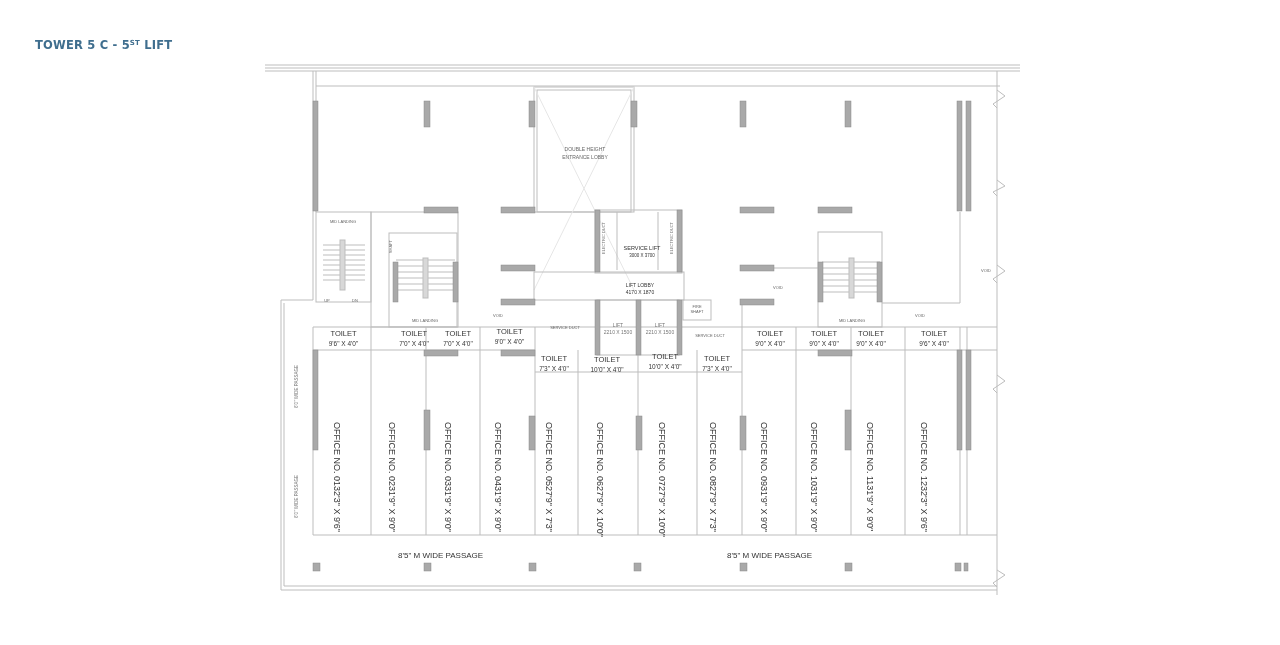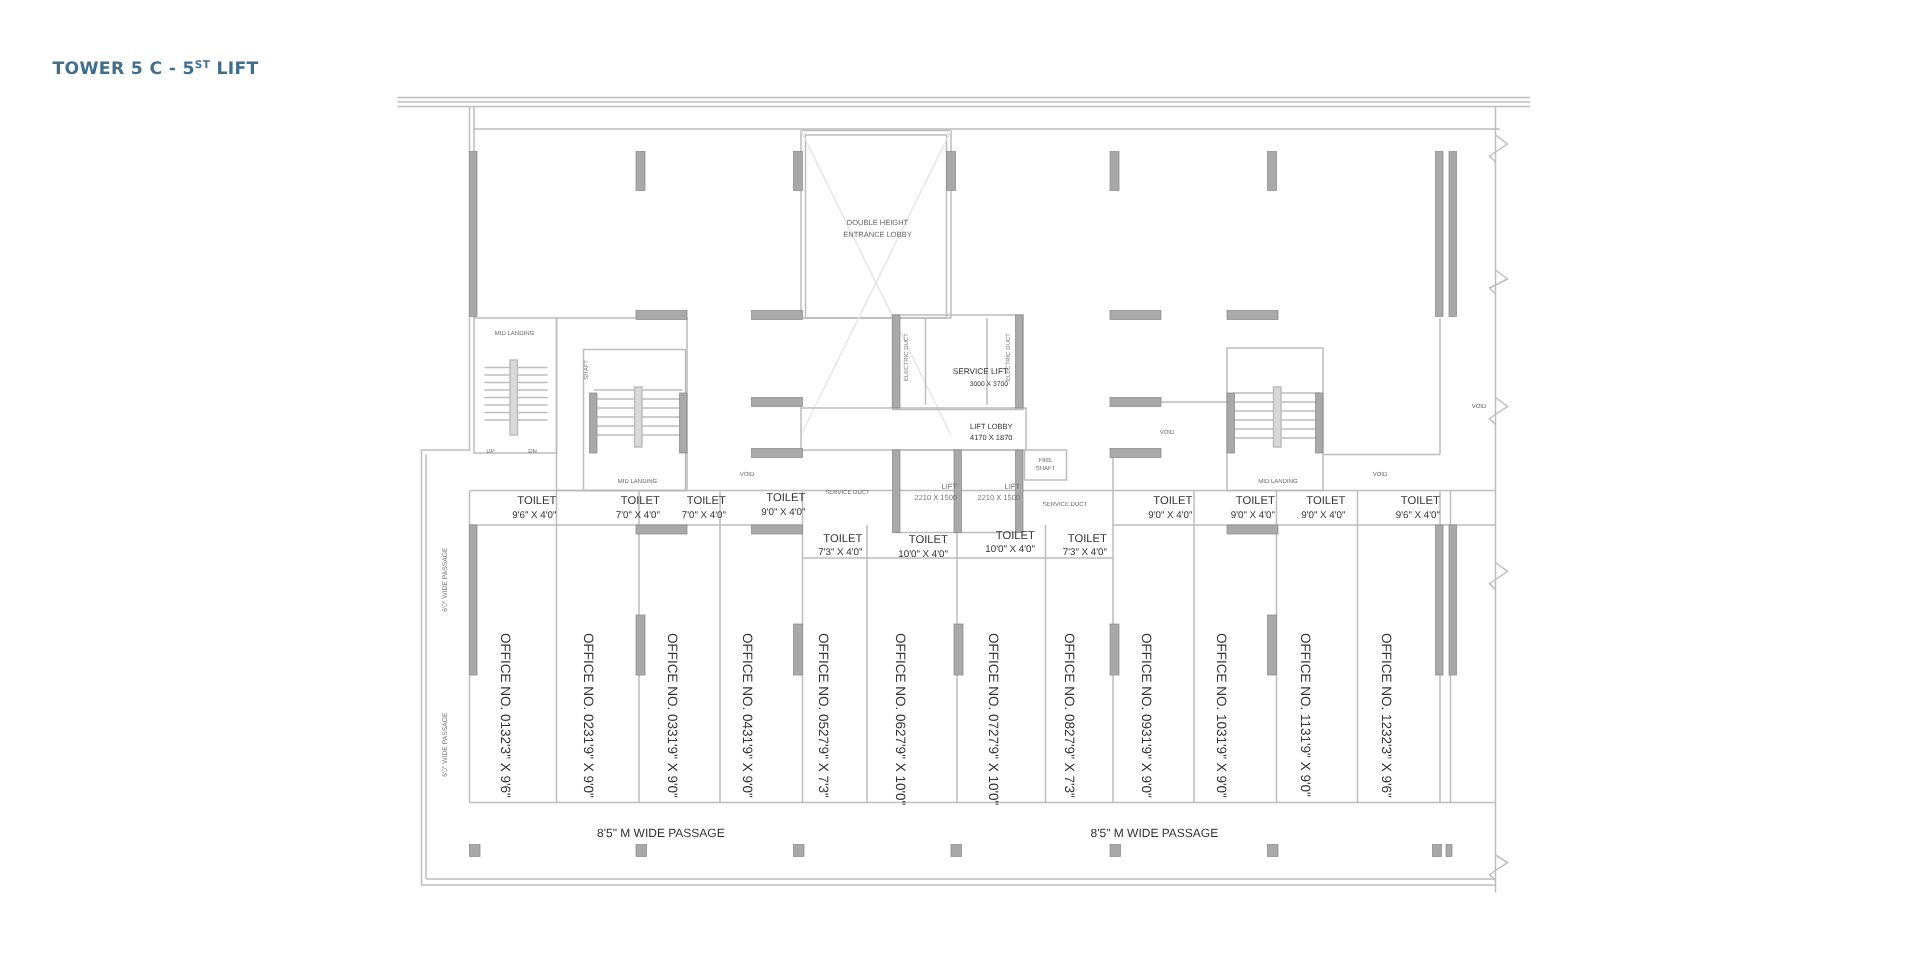--- a/index.html
+++ b/index.html
@@ -5,21 +5,21 @@
   * { box-sizing: border-box; margin: 0; padding: 0; }
   html, body { width: 1280px; height: 645px; background: #ffffff; overflow: hidden; }
   body { position: relative; font-family: "Liberation Sans", sans-serif; color: #444; }
   .title {
     position: absolute; left: 35px; top: 38px;
     font-family: "DejaVu Sans", sans-serif; font-weight: bold;
     font-size: 11.5px; color: #3f6e8e; letter-spacing: 0.2px;
   }
   .title sup { font-size: 7px; vertical-align: 4px; }
   .plan { position: absolute; left: 0; top: 0; width: 1280px; height: 645px; }
-  .lbl { position: absolute; font-size: 7.5px; color: #333; text-align: right; line-height: 10px; white-space: nowrap; }
+  .lbl { position: absolute; font-size: 7.5px; color: #333; text-align: center; line-height: 10px; white-space: nowrap; }
   .tiny { position: absolute; font-size: 4px; color: #666; text-align: center; line-height: 5px; white-space: nowrap; }
   .office {
     position: absolute; font-size: 9px; color: #333; line-height: 11px;
     writing-mode: vertical-rl; text-align: center; white-space: nowrap;
   }
   .vert { position: absolute; font-size: 4px; color: #777; writing-mode: vertical-rl; transform: rotate(180deg); white-space: nowrap; }
   .passage { position: absolute; font-size: 8px; color: #333; white-space: nowrap; }
 </style>
 </head>
 <body>

